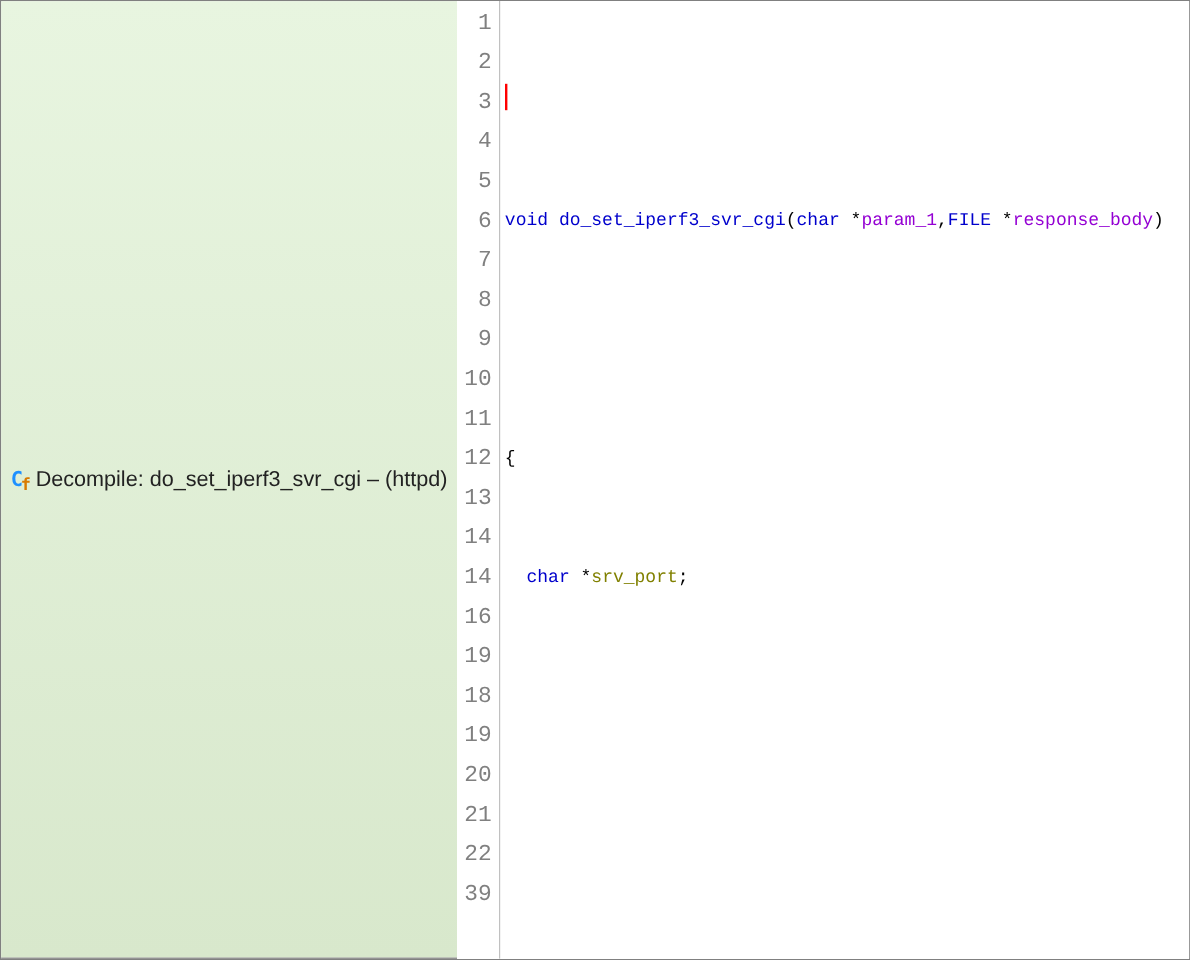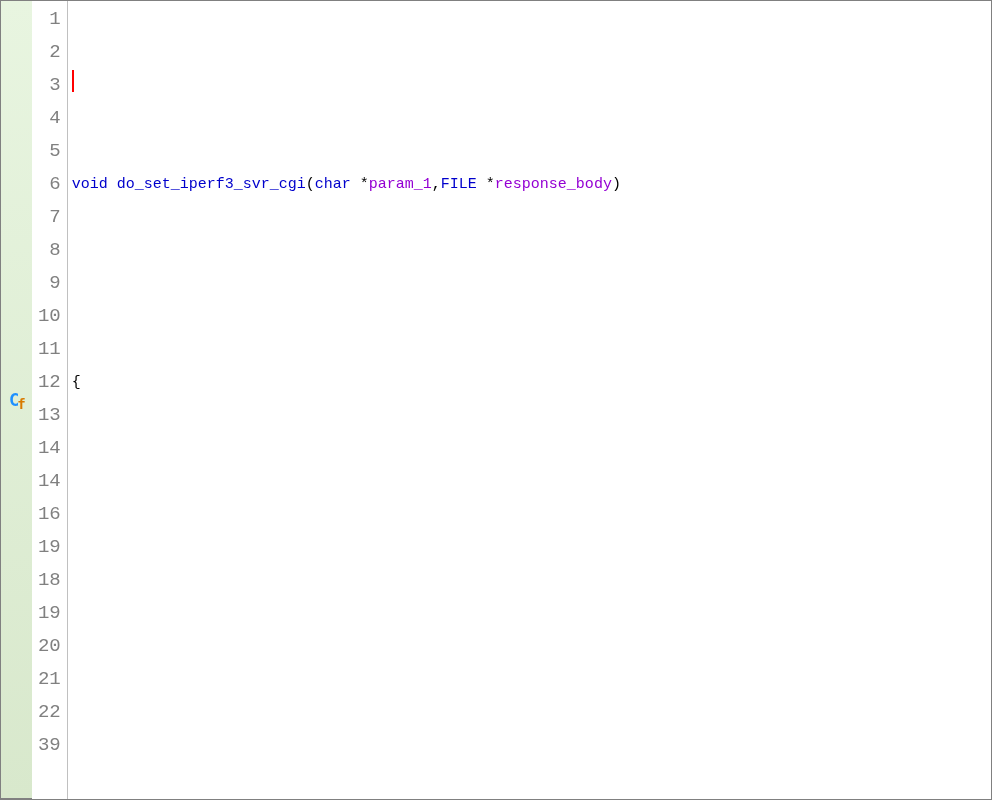--- a/index.html
+++ b/index.html
@@ -81,20 +81,21 @@
   .param { color: #9400d3; }    
   .var { color: #808000; }      
   .punct { color: #000000; }
 </style>
 </head>
 <body>
 
 <div class="window">
   <div class="titlebar">
     <span class="icon-cf"><span class="c">C</span><span class="f">f</span></span>
+    <span><span>Decompile: </span><span>do_set_iperf3_svr_cgi</span><span> –  (httpd)</span></span>
   </div>
 
   <div class="code-area">
     <div class="gutter" id="gutter">
         <div>1</div>
         <div>2</div>
         <div>3</div>
         <div>4</div>
         <div>5</div>
         <div>6</div>
@@ -114,20 +115,21 @@
         <div>20</div>
         <div>21</div>
         <div>22</div>
         <div>39</div>
       </div>
     <div class="code">
       <div class="line"><span class="cursor"></span></div>
       <div class="line"><span class="kw">void</span><span> </span><span class="func">do_set_iperf3_svr_cgi</span><span class="punct">(</span><span class="type">char</span><span class="punct"> *</span><span class="param">param_1</span><span class="punct">,</span><span class="type">FILE</span><span class="punct"> *</span><span class="param">response_body</span><span class="punct">)</span></div>
       <div class="line"></div>
       <div class="line"><span class="punct">{</span></div>
+      <div class="line"><span>  </span><span class="type">char</span><span class="punct"> *</span><span class="var">srv_port</span><span class="punct">;</span></div>
       <div class="line"></div>
       
       
       
       
       
       
       
       
       

